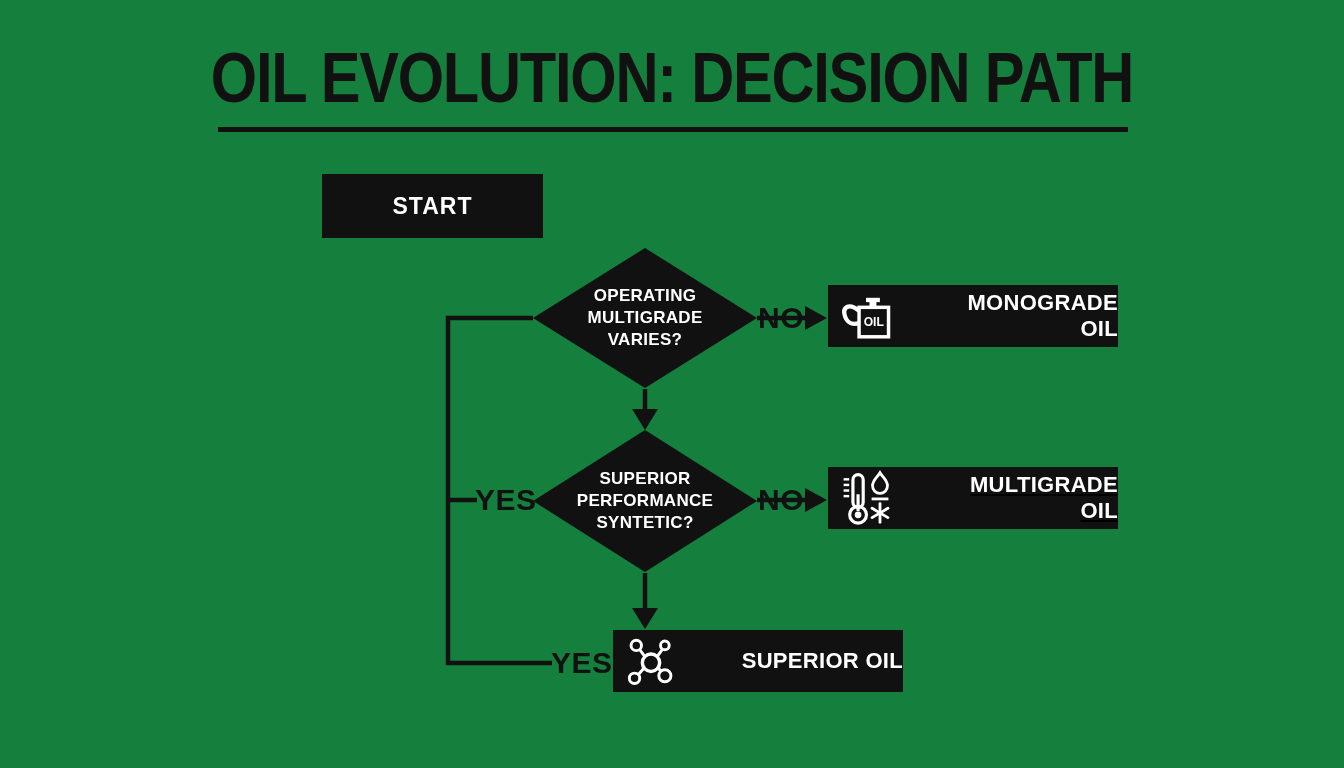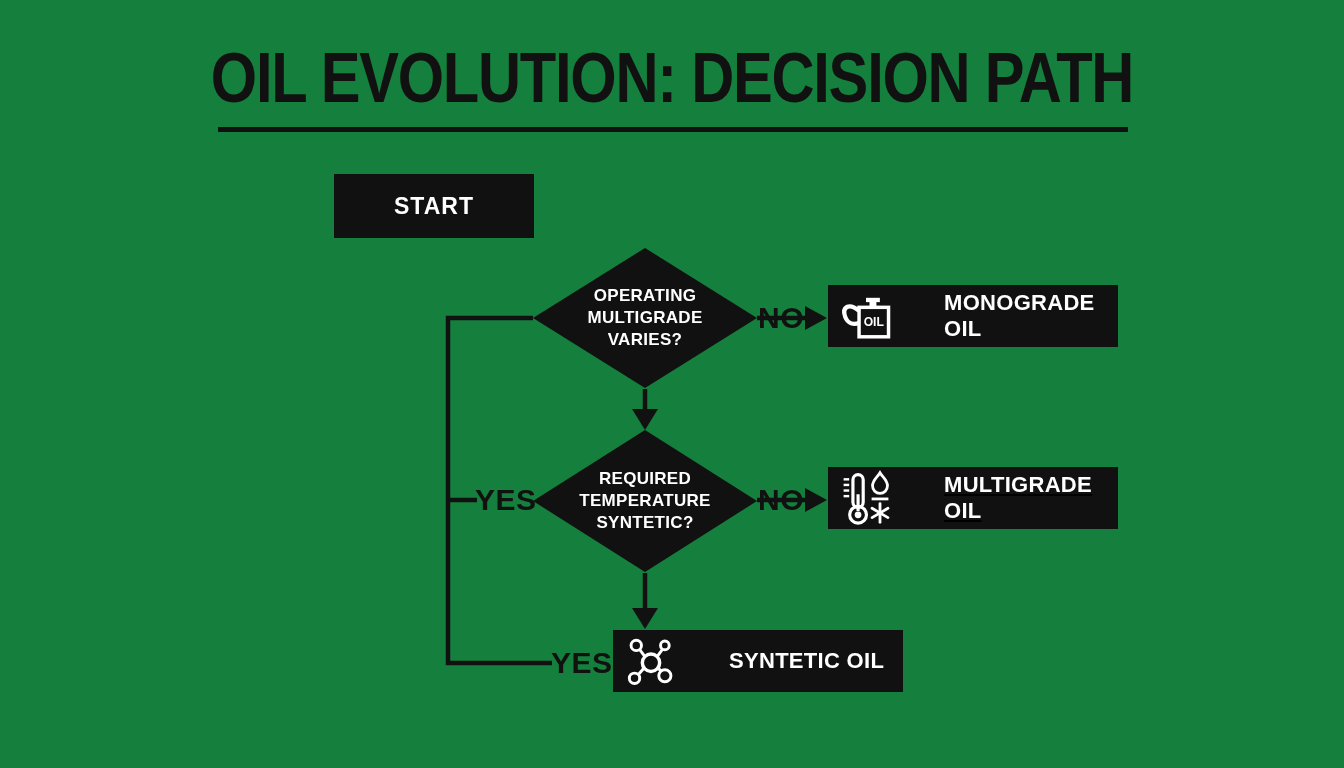--- a/index.html
+++ b/index.html
@@ -18,22 +18,22 @@
     position:absolute; left:218px; top:127px; width:910px; height:5px;
     background:#111;
   }
   .connector-layer { position:absolute; left:0; top:0; width:1344px; height:768px; }
 
   .node-rect {
     position:absolute; background:#111; color:#fff;
     display:flex; align-items:center; justify-content:center;
   }
   .start-node {
-    left:322px; top:174px; width:200px; height:64px;
-    font-size:23px; font-weight:bold; letter-spacing:1px;margin-left:12px;
+    left:322px; top:174px; width:221px; height:64px;
+    font-size:23px; font-weight:bold; letter-spacing:1px;
   }
   .diamond {
     position:absolute; background:#111;
     clip-path:polygon(50% 0, 100% 50%, 50% 100%, 0 50%);
     display:flex; flex-direction:column; align-items:center; justify-content:center;
     text-align:center; color:#fff; font-weight:bold; font-size:17px;
     line-height:1.28; letter-spacing:0.3px;
   }
   .diamond-1 { left:533px; top:248px; width:224px; height:140px; }
   .diamond-2 { left:533px; top:430px; width:224px; height:142px; }
@@ -41,21 +41,21 @@
 
   .outcome {
     position:absolute; width:290px; height:62px; background:#111;
     display:flex; align-items:center;gap:40px;
   }
   .outcome-monograde { left:828px; top:285px; }
   .outcome-multigrade { left:828px; top:467px;text-decoration:underline; }
   .outcome-synthetic { left:613px; top:630px; }
   .outcome .icon { width:76px; display:flex; align-items:center; justify-content:center; }
   .outcome .label {
-    flex:1; text-align:left; color:#fff; font-weight:bold;
+    flex:1; text-align:right; color:#fff; font-weight:bold;
     font-size:22px; letter-spacing:0.3px; 
   }
 
   .edge-label {
     position:absolute; color:#111; font-weight:bold; font-size:30px;
     letter-spacing:0.5px; text-align:center; line-height:28px;
   }
   .edge-no-1 { left:756px; top:304px; width:50px; }
   .edge-no-2 { left:756px; top:486px; width:50px; }
   .edge-yes-mid { left:475px; top:486px; width:54px; }
@@ -90,22 +90,22 @@
     <span>START</span>
   </div>
 
   <div class="diamond diamond-1">
     <span>OPERATING</span>
     <span>MULTIGRADE</span>
     <span>VARIES?</span>
   </div>
 
   <div class="diamond diamond-2">
-    <span>REQUIRED</span>
-    <span>TEMPERATURE</span>
+    <span>SUPERIOR</span>
+    <span>PERFORMANCE</span>
     <span>SYNTETIC?</span>
   </div>
 
   <div class="outcome outcome-monograde">
     <span class="icon">
       <svg width="56" height="52" viewBox="0 0 64 60" xmlns="http://www.w3.org/2000/svg">
         <path d="M24 24 C12 14 4 20 8 31 C11 39 18 40 24 38" fill="none" stroke="#fff" stroke-width="5"></path>
         <rect x="32" y="9" width="16" height="5" fill="#fff"></rect>
         <rect x="36" y="13" width="8" height="8" fill="#fff"></rect>
         <rect x="24" y="20" width="34" height="34" fill="none" stroke="#fff" stroke-width="4"></rect>
@@ -153,21 +153,21 @@
           <line x1="24" y1="38" x2="18" y2="45"></line>
           <line x1="40" y1="38" x2="44" y2="42"></line>
           <circle cx="32" cy="32" r="10" stroke-width="4"></circle>
           <circle cx="15" cy="12" r="6"></circle>
           <circle cx="48" cy="12" r="5"></circle>
           <circle cx="13" cy="50" r="6"></circle>
           <circle cx="48" cy="47" r="7"></circle>
         </g>
       </svg>
     </span>
-    <span class="label">SYNTETIC OIL</span>
+    <span class="label">SUPERIOR OIL</span>
   </div>
 
   <div class="edge-label edge-no-1">NO</div>
   <div class="edge-label edge-no-2">NO</div>
   <div class="edge-label edge-yes-mid">YES</div>
   <div class="edge-label edge-yes-bottom">YES</div>
 
 </div>
 
 </body></html>

